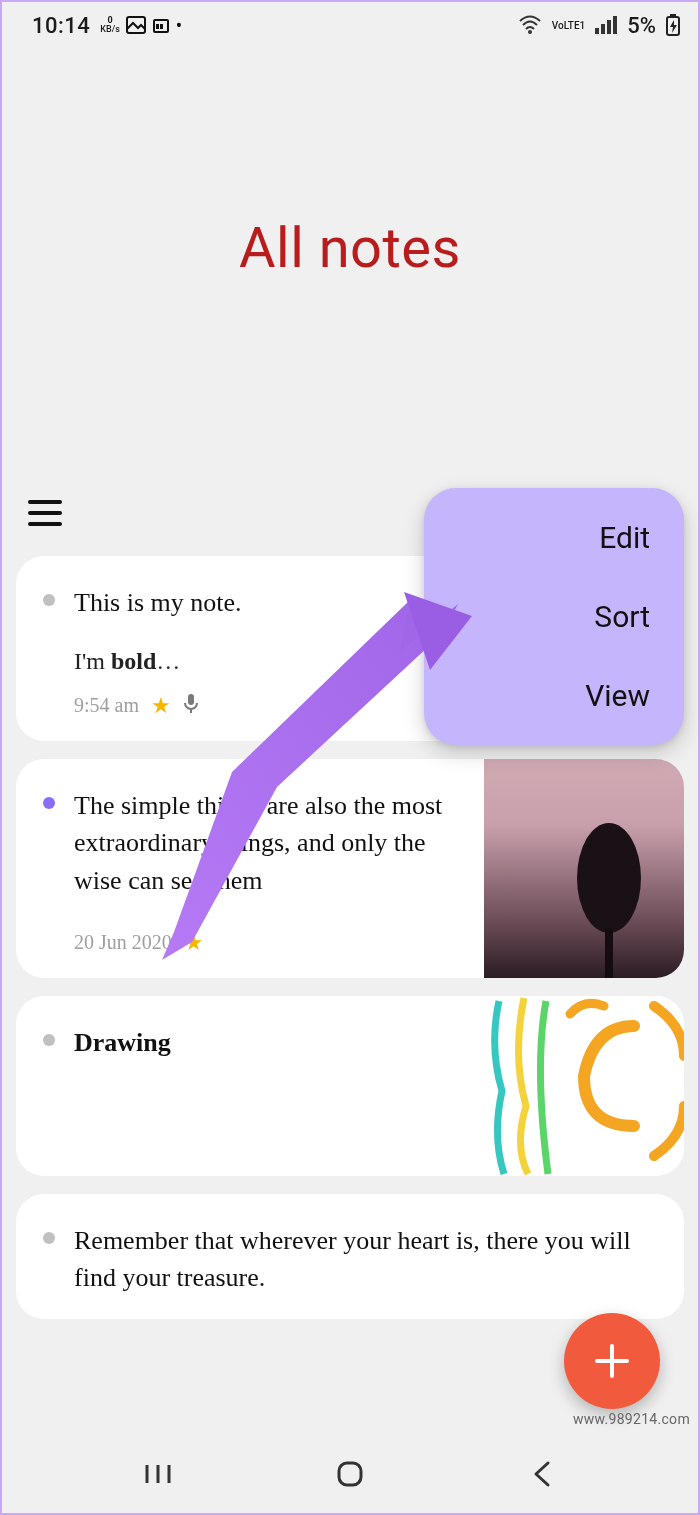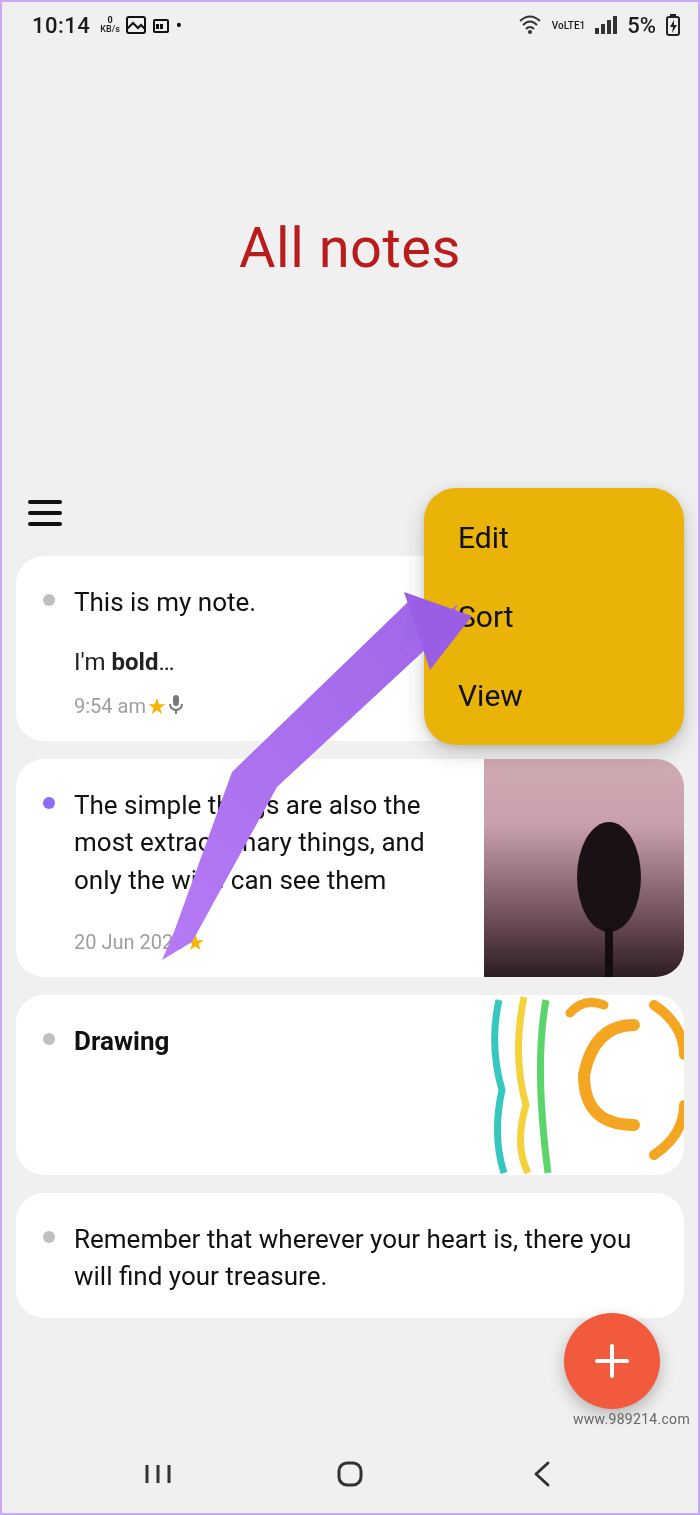--- a/index.html
+++ b/index.html
@@ -68,31 +68,31 @@
   
   .notes { padding: 8px 14px 40px 14px; display:flex; flex-direction:column; gap:18px; }
   .note-card {
     background:#fff;
     border-radius: 28px;
     display:flex;
     overflow:hidden;
     min-height: 150px;
     box-shadow: 0 0 0 rgba(0,0,0,0);
   }
-  .note-main { flex:1; padding: 28px 22px 22px 26px; display:flex; gap:18px; }
+  .note-main { flex:1; padding: 28px 22px 22px 26px; display:flex; gap:18px;font-family:Liberation Serif, serif; }
   .bullet { width:14px; display:flex; justify-content:center; padding-top:10px; flex-shrink:0; }
   .bullet .dot { width:12px; height:12px; border-radius:50%; }
   .dot.grey { background:#c0c0c0; }
   .dot.purple { background:#8b6cf6; }
   .note-body { flex:1; min-width:0; }
   .note-title { font-size:26px; color:#111; line-height:1.45; }
   .note-title.bold { font-weight:700; }
   .note-snippet { font-size:24px; color:#222; margin-top:26px; }
   .note-snippet .b { font-weight:700;text-align:center; }
-  .note-meta { display:flex; align-items:center; gap:1px; margin-top:18px; font-size:20px; color:#9e9e9e; }
+  .note-meta { display:flex; align-items:center; gap:12px; margin-top:18px; font-size:20px; color:#9e9e9e; }
   .star { color:#f7b500; font-size:22px; }
   .mic { color:#7a7a7a; }
 
   .thumb {
     width: 200px;
     flex-shrink:0;
     position:relative;
     background:#eee;
   }
   .thumb.beige { background:#f3e9d2; }
@@ -101,24 +101,25 @@
 
   .tree { position:absolute; left:90px; bottom:0; }
   .handwriting { font-family: "Comic Sans MS", cursive; color:#4aa82a; font-size:34px; font-style:italic; position:absolute; right:14px; bottom:14px; transform: rotate(-4deg);}
   .doodle-svg { position:absolute; inset:0; }
 
   
   .popup {
     position:absolute;
     top: 486px; right: 14px;
     width: 260px;
-    background:#eab308;
+    background:#c4b5fd;
     border-radius: 32px;
     box-shadow: 0 8px 22px rgba(0,0,0,.18), 0 2px 6px rgba(0,0,0,.1);
     padding: 10px 0;
+    text-align: right;
   }
   .popup .item {
     padding: 22px 34px;
     font-size: 30px;
     color:#111;
     cursor:pointer;
   }
 
   
   .arrow-annot { position:absolute; left:140px; top:560px; pointer-events:none; }

